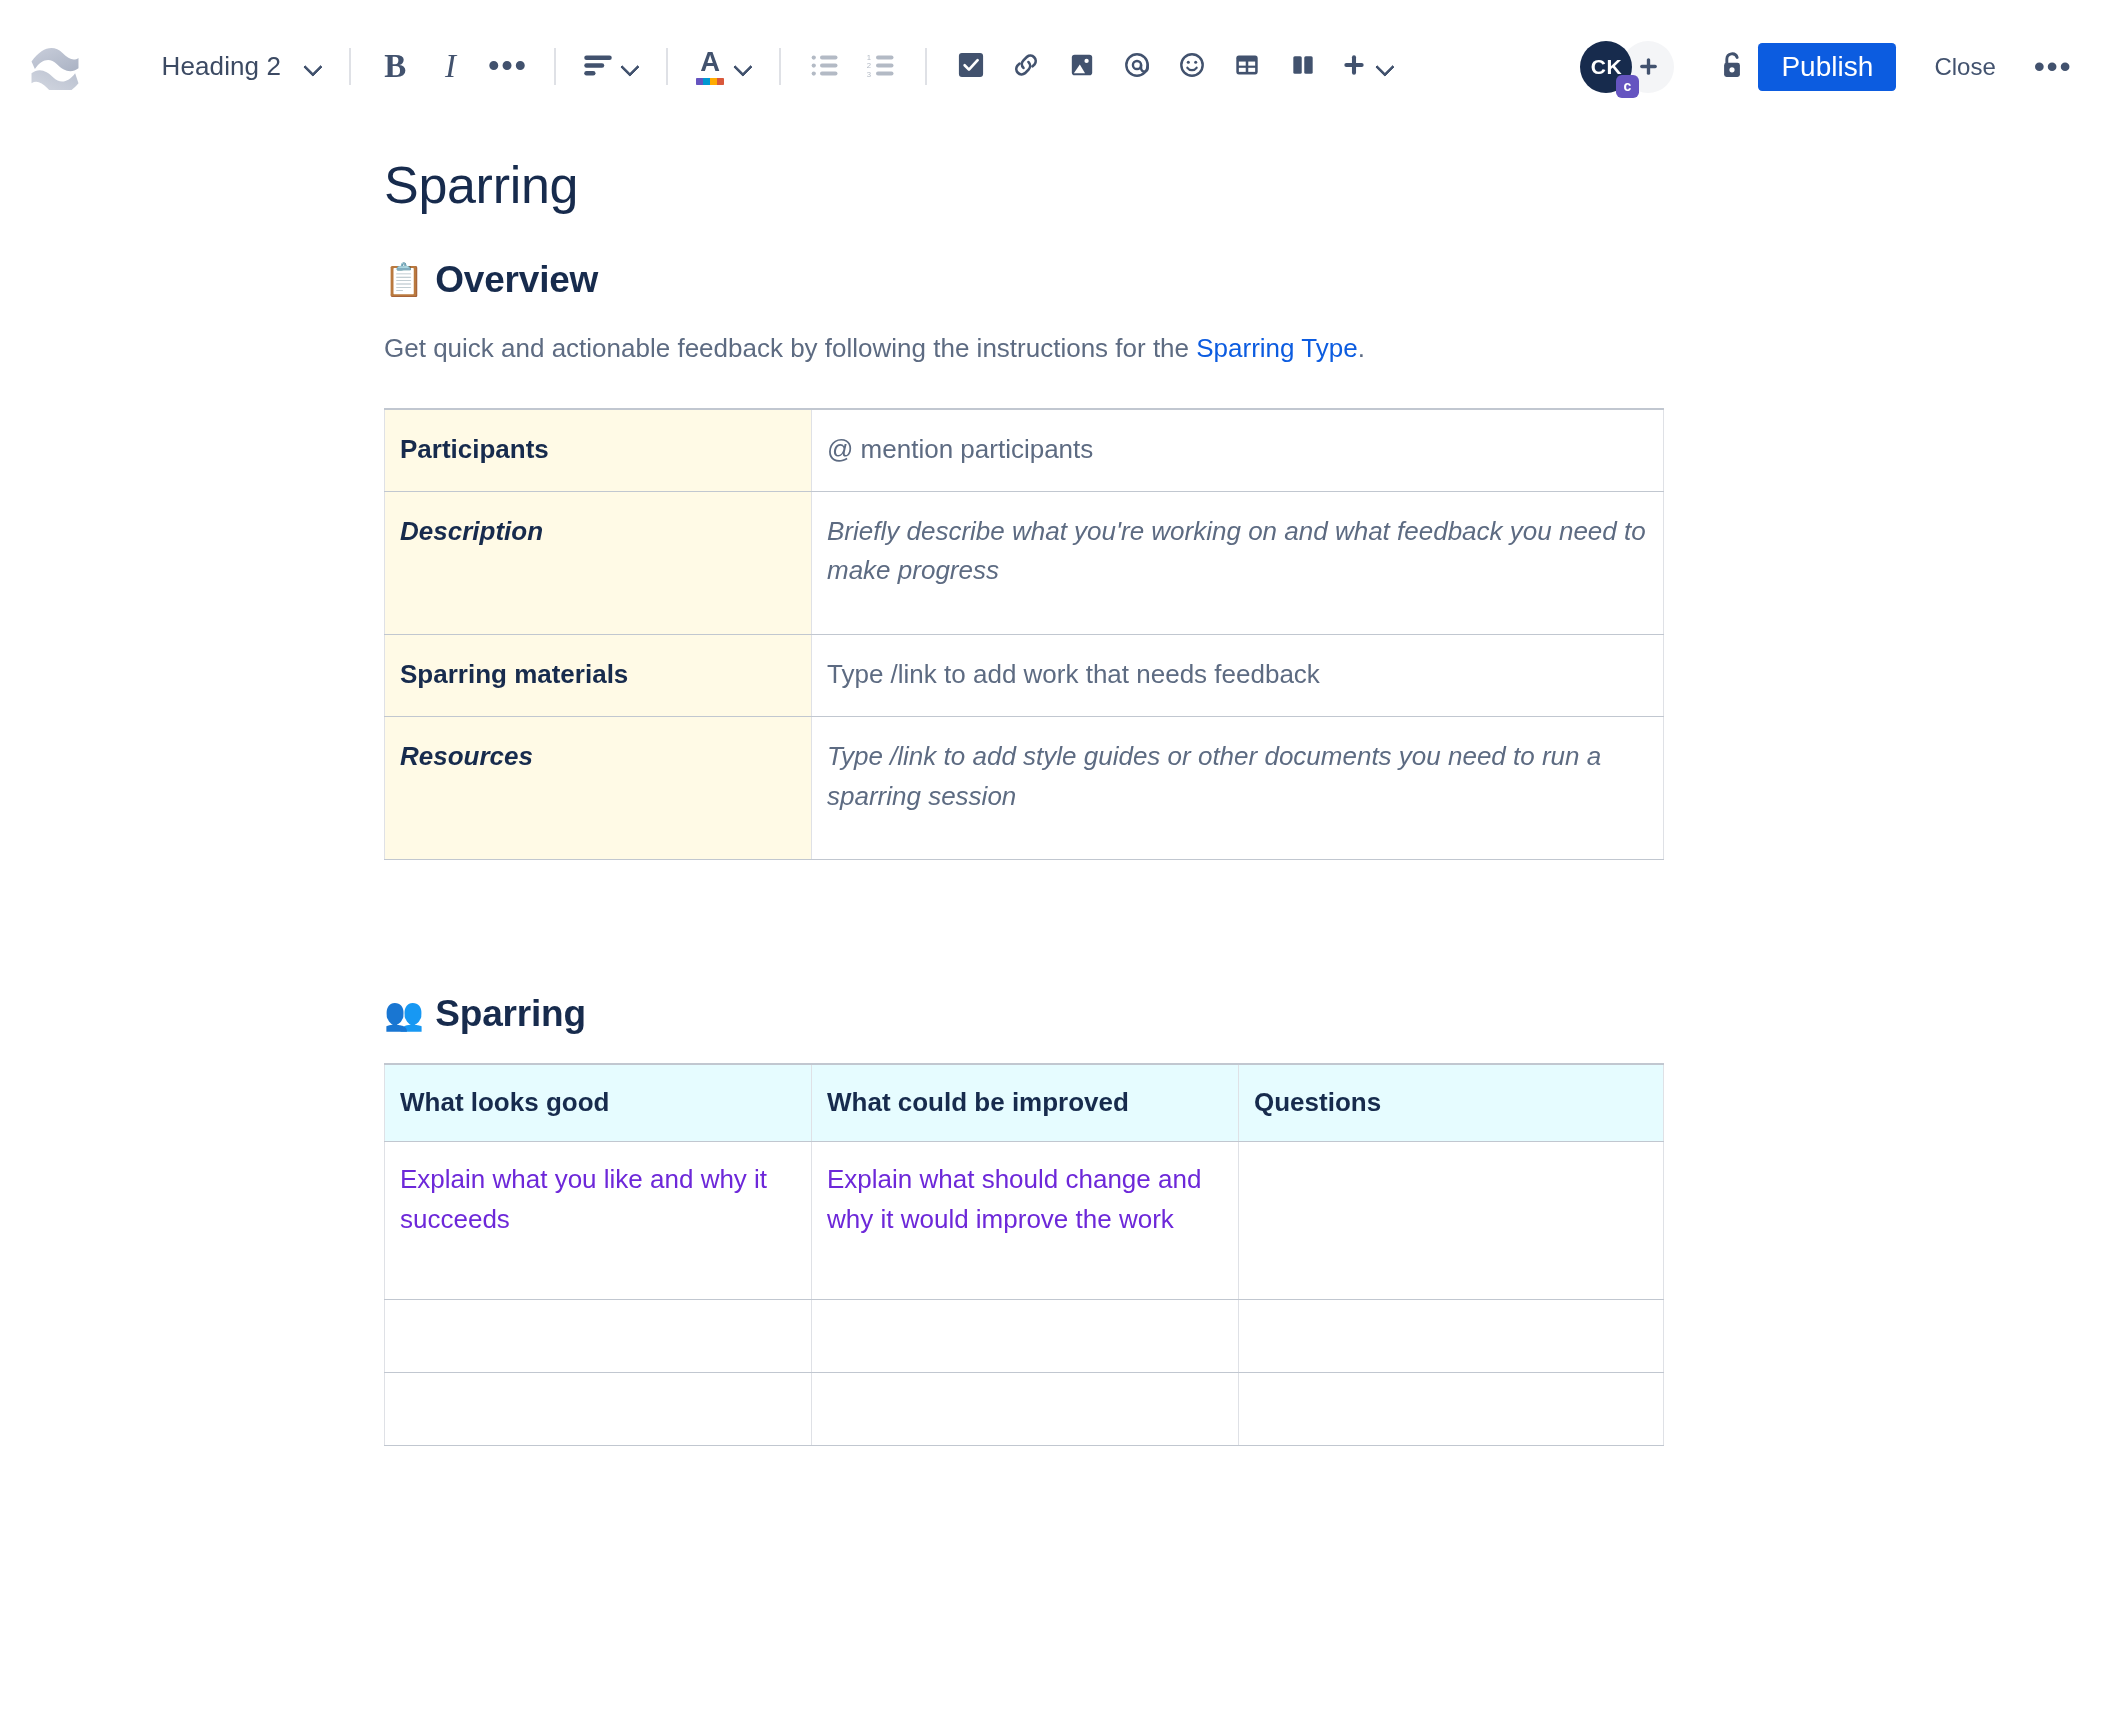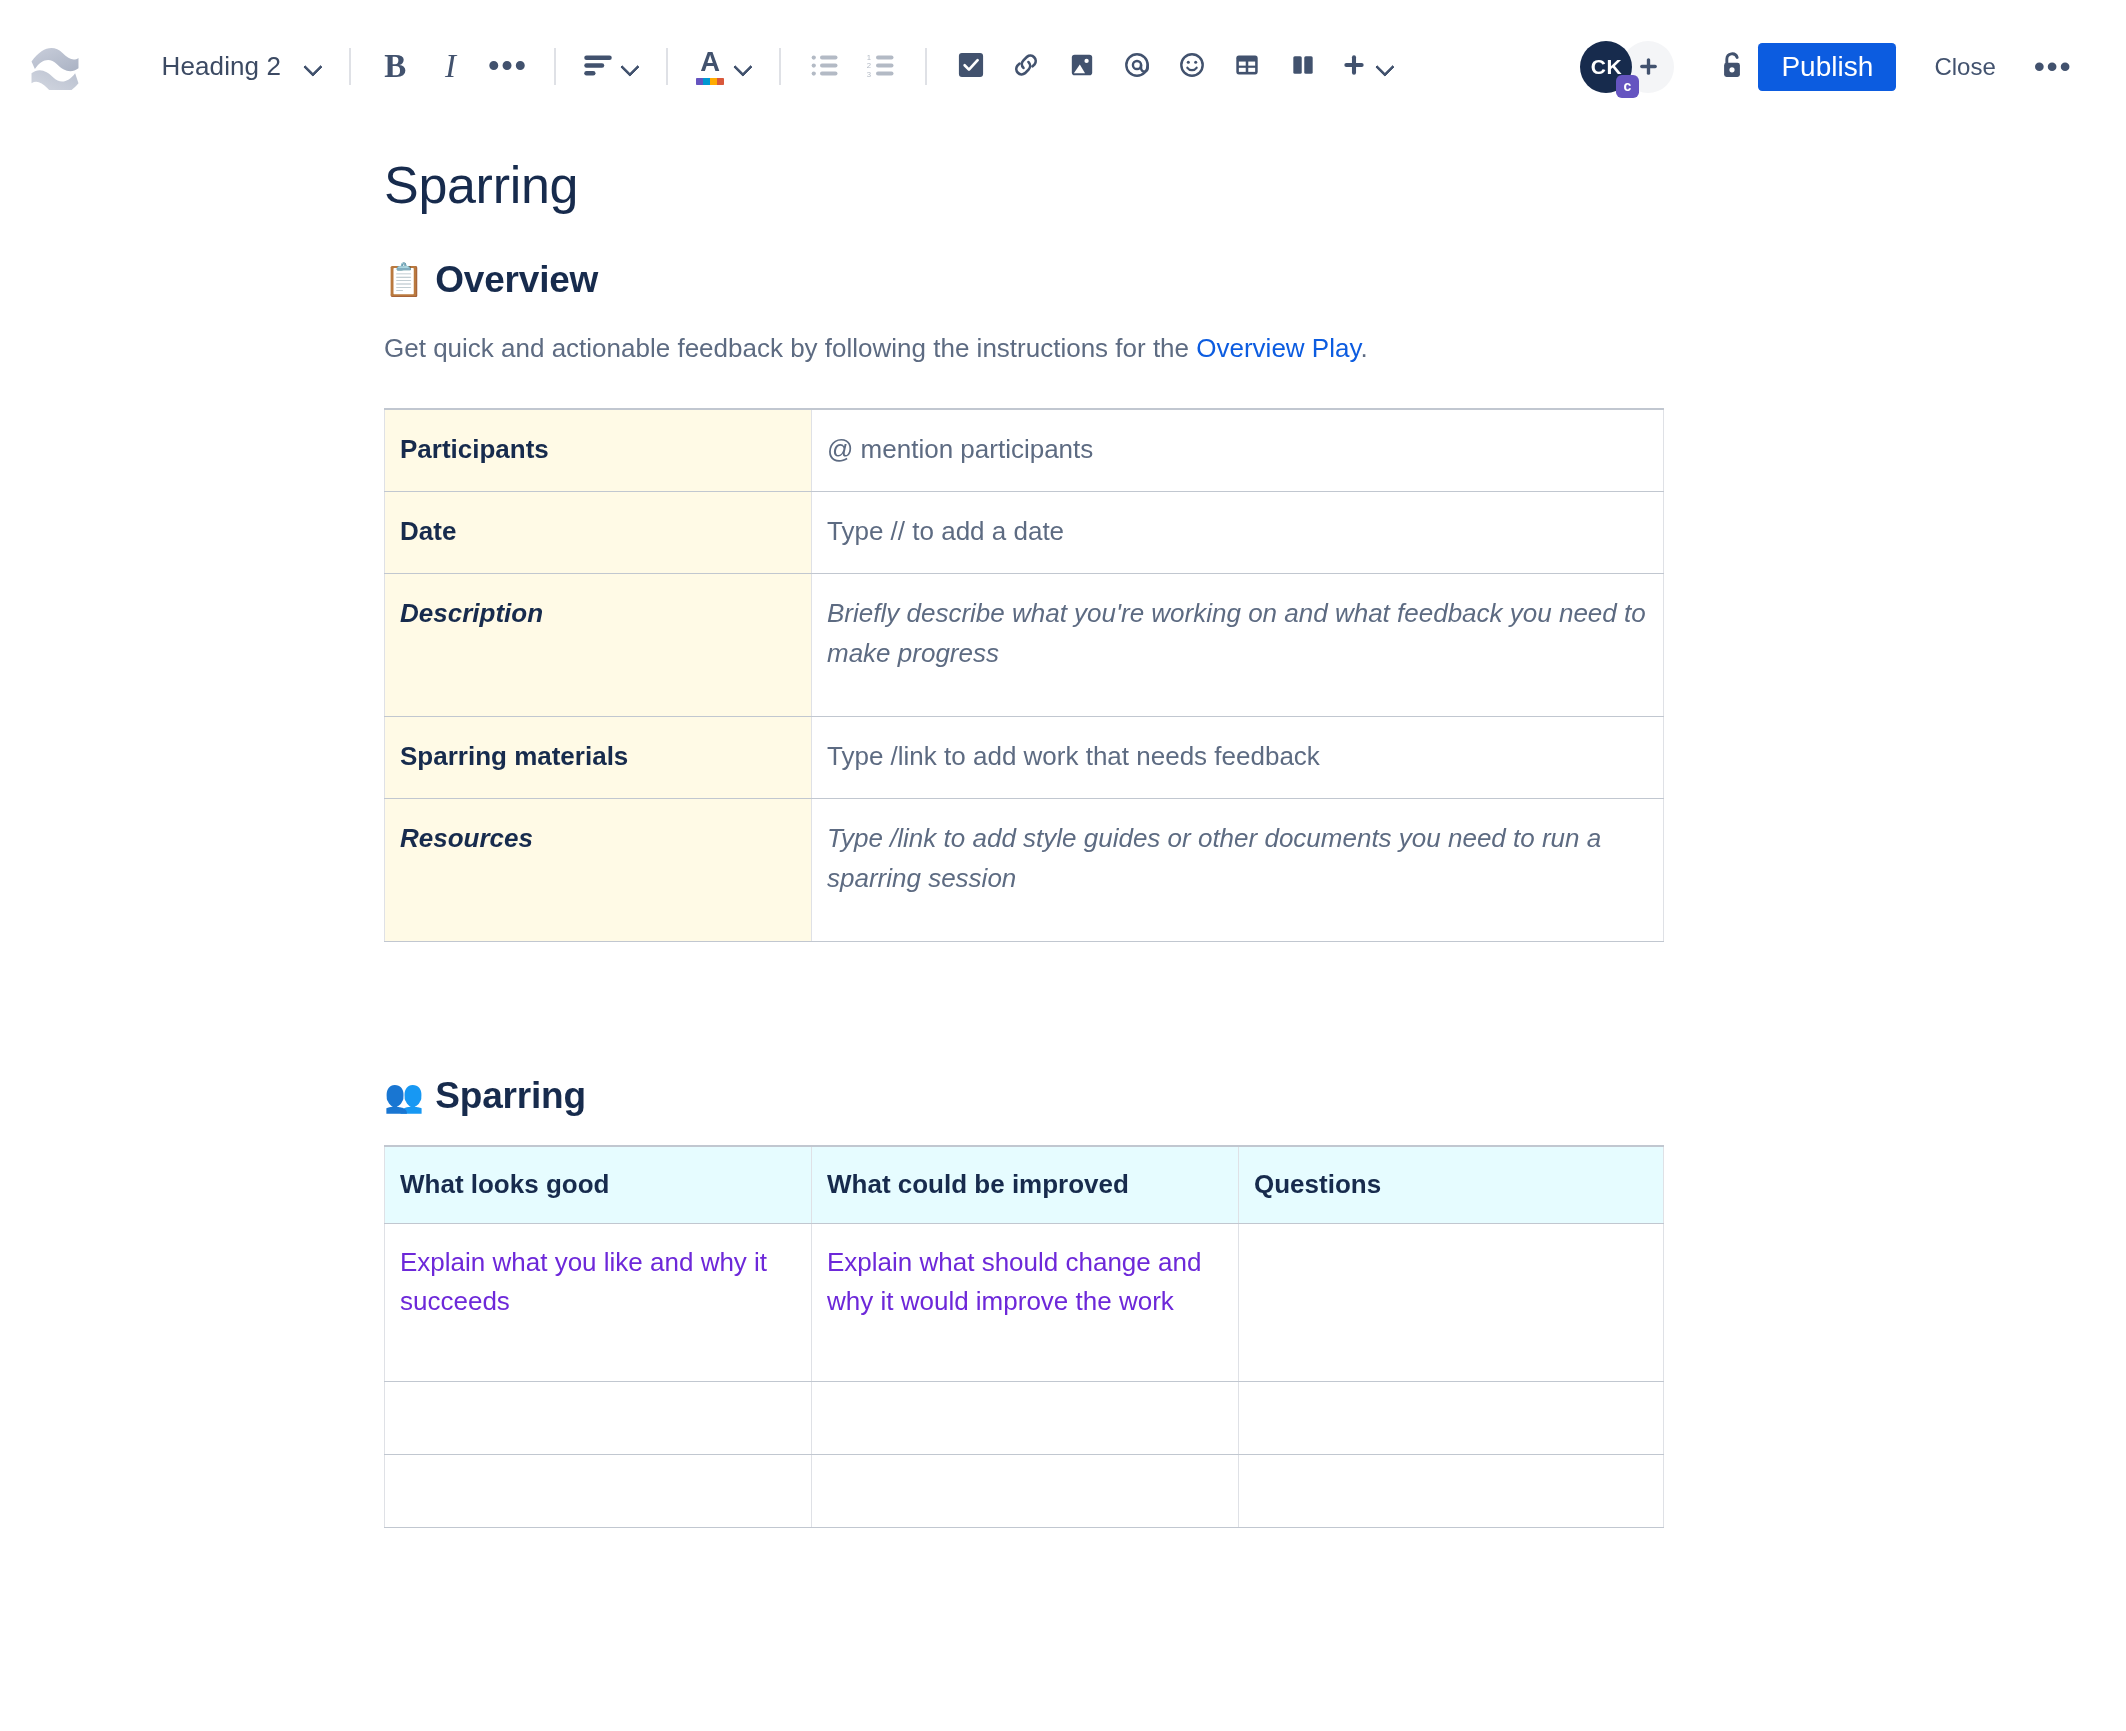--- a/index.html
+++ b/index.html
@@ -468,36 +468,32 @@
 <div class="doc">
 
   <h1 class="doc-title">Sparring</h1>
 
   <h2 class="h2">
     <span class="emo">📋</span>
     <span>Overview</span>
   </h2>
 
   <p class="para">
-    <span>Get quick and actionable feedback by following the instructions for the </span><a class="link">Overview Play</a><span>.</span>
+    <span>Get quick and actionable feedback by following the instructions for the </span><a class="link">Sparring Type</a><span>.</span>
   </p>
 
   <table class="conf tbl-overview">
     <colgroup>
         <col class="c1">
         <col class="c2">
       </colgroup>
     <tbody>
       <tr class="short">
         <td class="key">Participants</td>
         <td class="val">@ mention participants</td>
-      </tr>
-      <tr class="short">
-        <td class="key">Date</td>
-        <td class="val">Type // to add a date</td>
       </tr>
       <tr class="tall">
         <td class="key">Description</td>
         <td class="val">Briefly describe what you're working on and what feedback you need to make progress</td>
       </tr>
       <tr class="short">
         <td class="key">Sparring materials</td>
         <td class="val">Type /link to add work that needs feedback</td>
       </tr>
       <tr class="tall">

